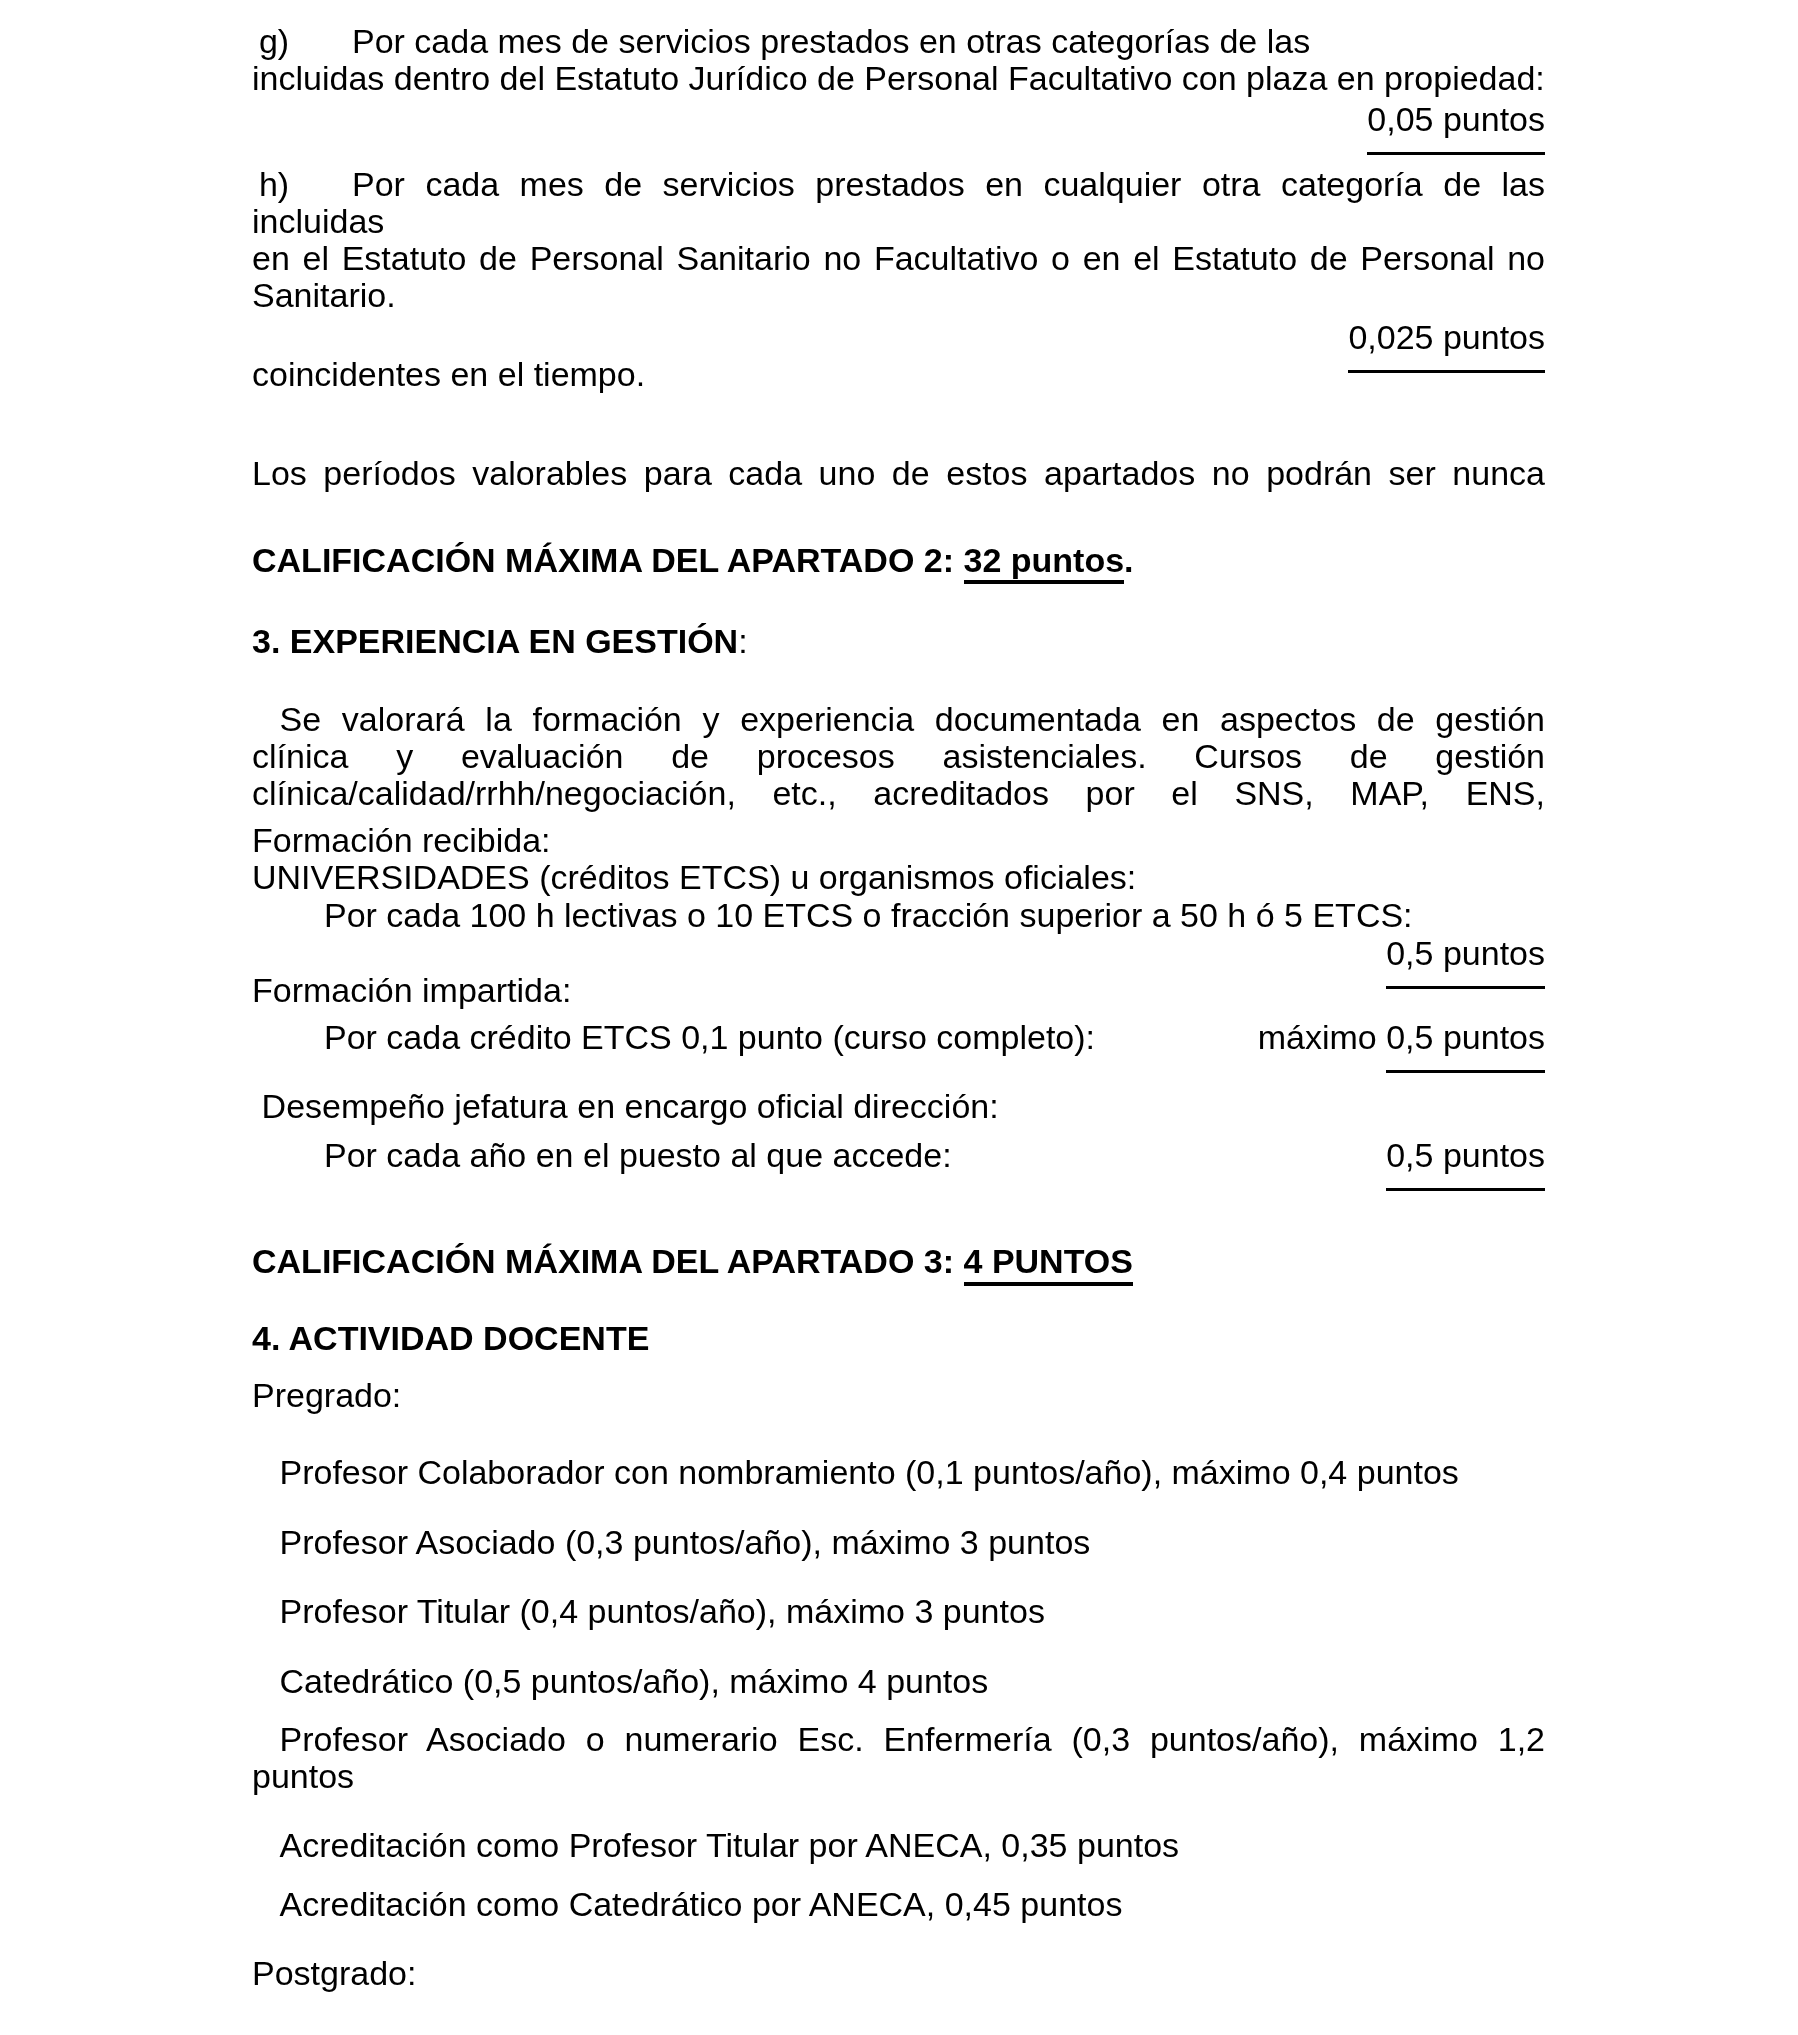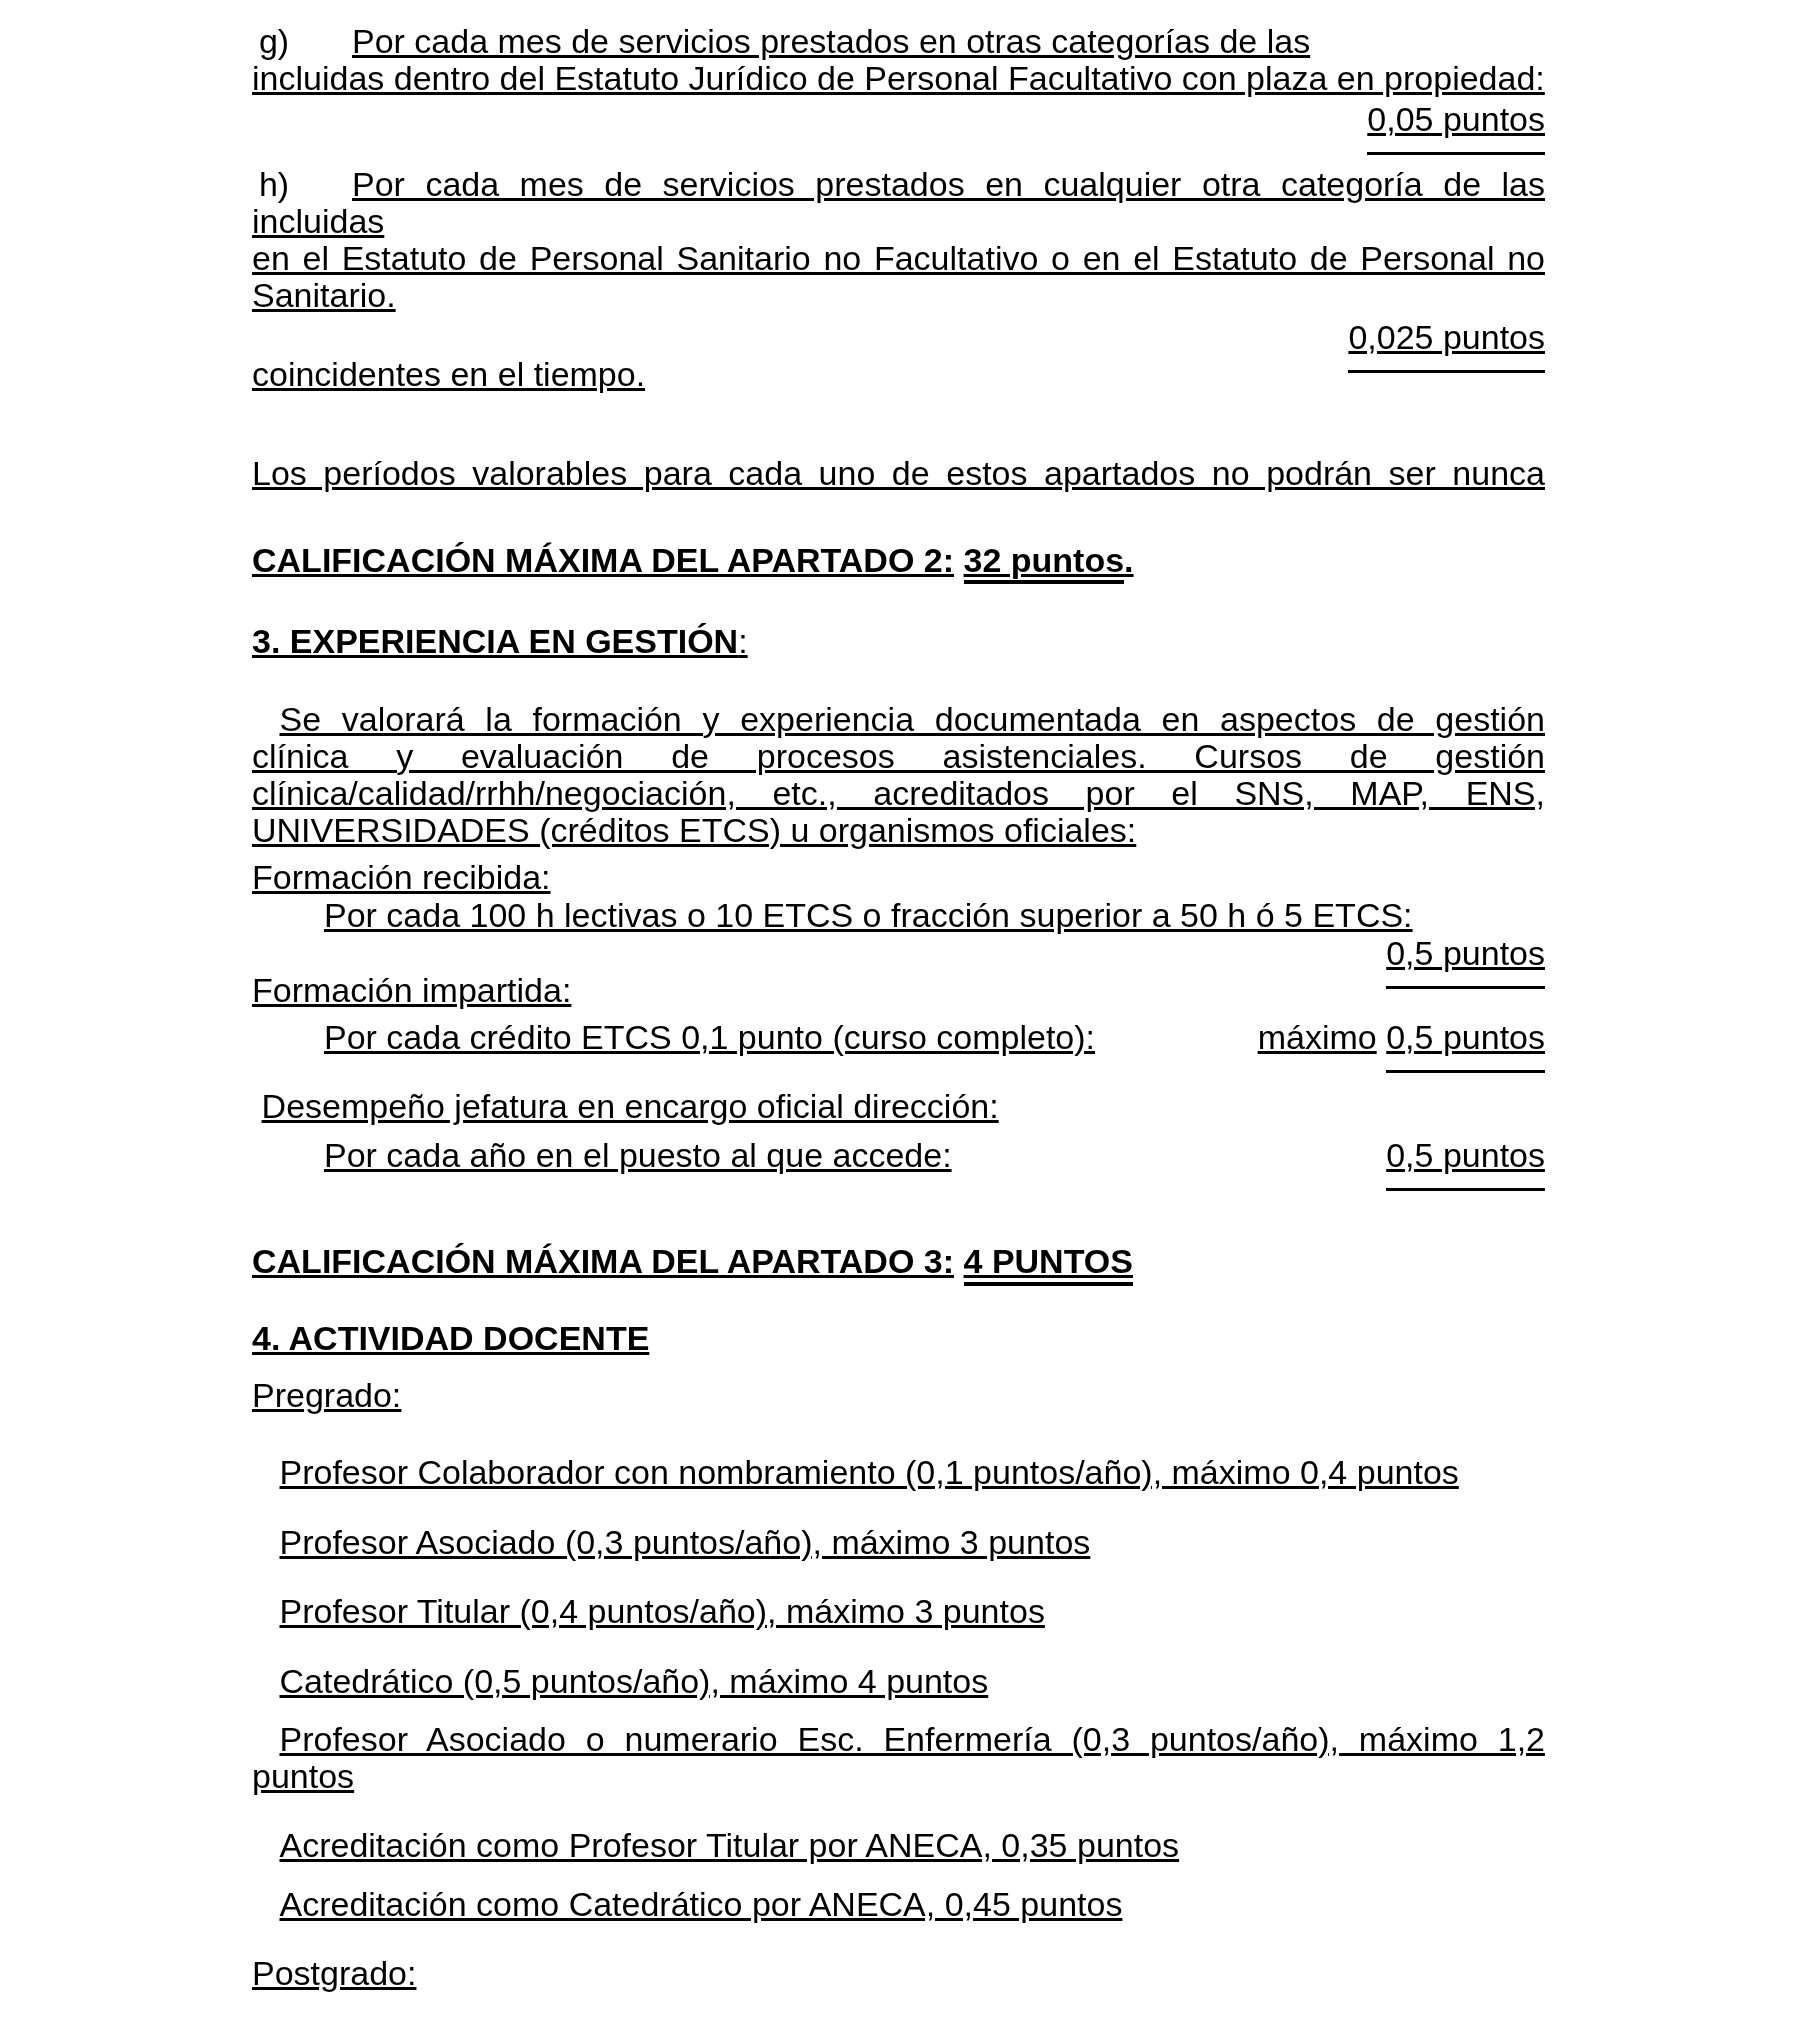--- a/index.html
+++ b/index.html
@@ -12,21 +12,20 @@
     height: 2035px;
     overflow: hidden;
     color: #000000;
     font-family: "Liberation Sans", "DejaVu Sans", sans-serif;
   }
   .page {
     padding: 23.4px 254px 0 252px;
     box-sizing: border-box;
     width: 1799px;
     height: 2035px;
-    text-decoration: underline;
   }
   .line {
     font-size: 34px;
     line-height: 37px;
     min-height: 37px;
     white-space: normal;
   }
   
   .j {
     text-align: justify;
@@ -69,23 +68,23 @@
   <div class="line"><span>coincidentes en el tiempo.</span></div>
   <div class="line j" style="margin-top:62px"><span>Los períodos valorables para cada uno de estos apartados no podrán ser nunca</span></div>
 
   <div class="line b" style="margin-top:50px"><span class="sp">CALIFICACIÓN MÁXIMA DEL APARTADO 2:</span><span class="ub">32 puntos</span><span>.</span></div>
 
   <div class="line" style="margin-top:44px"><span class="b">3. EXPERIENCIA EN GESTIÓN</span><span>:</span></div>
 
   <div class="line j" style="margin-top:41px;text-indent:27.5px"><span>Se valorará la formación y experiencia documentada en aspectos de gestión</span></div>
   <div class="line j"><span>clínica y evaluación de procesos asistenciales. Cursos de gestión</span></div>
   <div class="line j"><span>clínica/calidad/rrhh/negociación, etc., acreditados por el SNS, MAP, ENS,</span></div>
+  <div class="line" style="margin-top:10.3px"><span>Formación recibida:</span></div>
+
   <div class="line"><span>UNIVERSIDADES (créditos ETCS) u organismos oficiales:</span></div>
-
-  <div class="line" style="margin-top:10.3px"><span>Formación recibida:</span></div>
   <div class="line ind105" style="margin-top:1.4px"><span>Por cada 100 h lectivas o 10 ETCS o fracción superior a 50 h ó 5 ETCS:</span></div>
   <div class="line r" style="margin-top:0.7px"><span class="u">0,5 puntos</span></div>
 
   <div class="line"><span>Formación impartida:</span></div>
   <div class="line row" style="margin-top:10.3px">
       <span class="ind105">Por cada crédito ETCS 0,1 punto (curso completo):</span>
       <span><span class="sp">máximo</span><span class="u">0,5 puntos</span></span>
     </div>
 
   <div class="line ind14" style="margin-top:32px"><span>Desempeño jefatura en encargo oficial dirección:</span></div>

